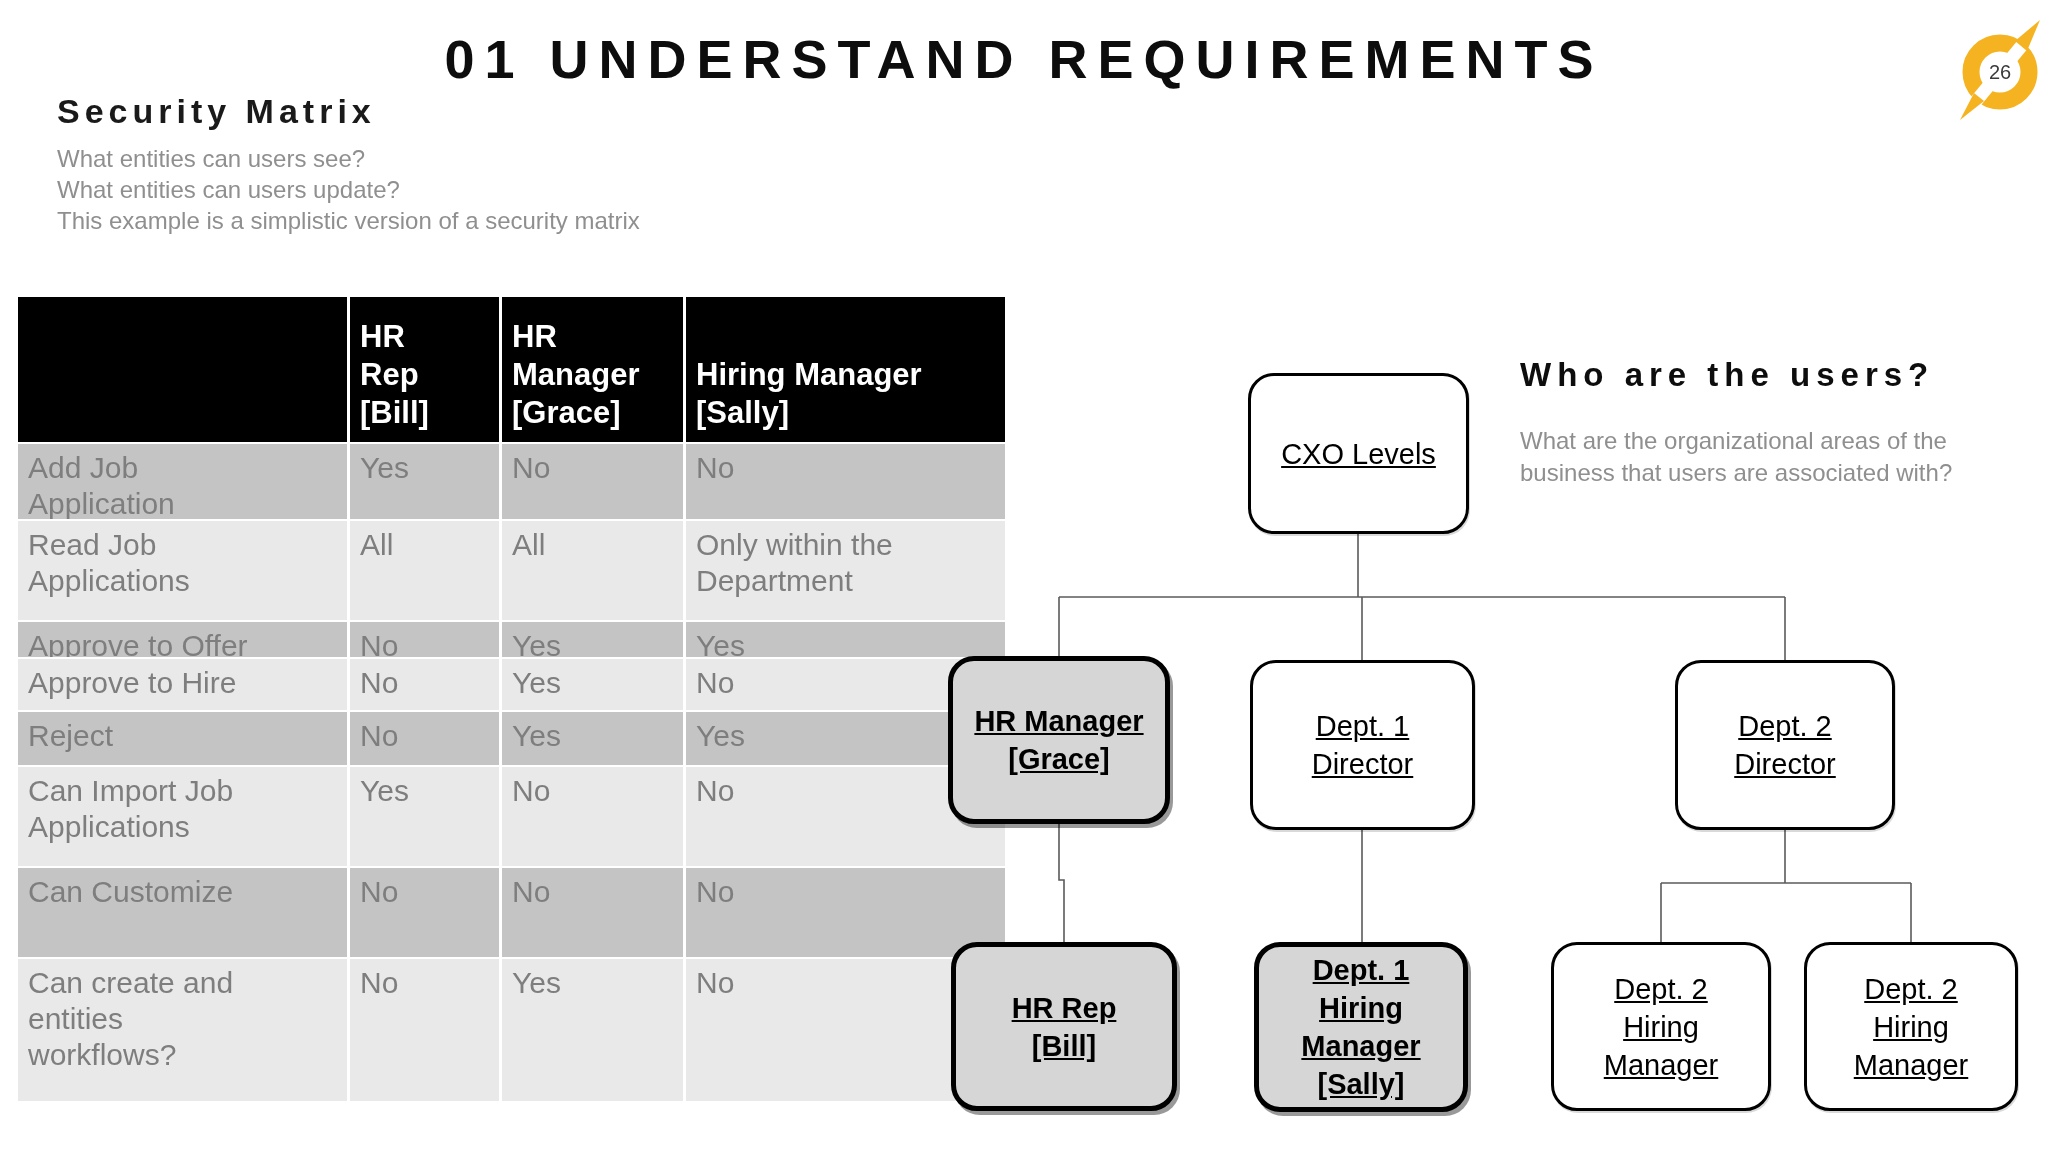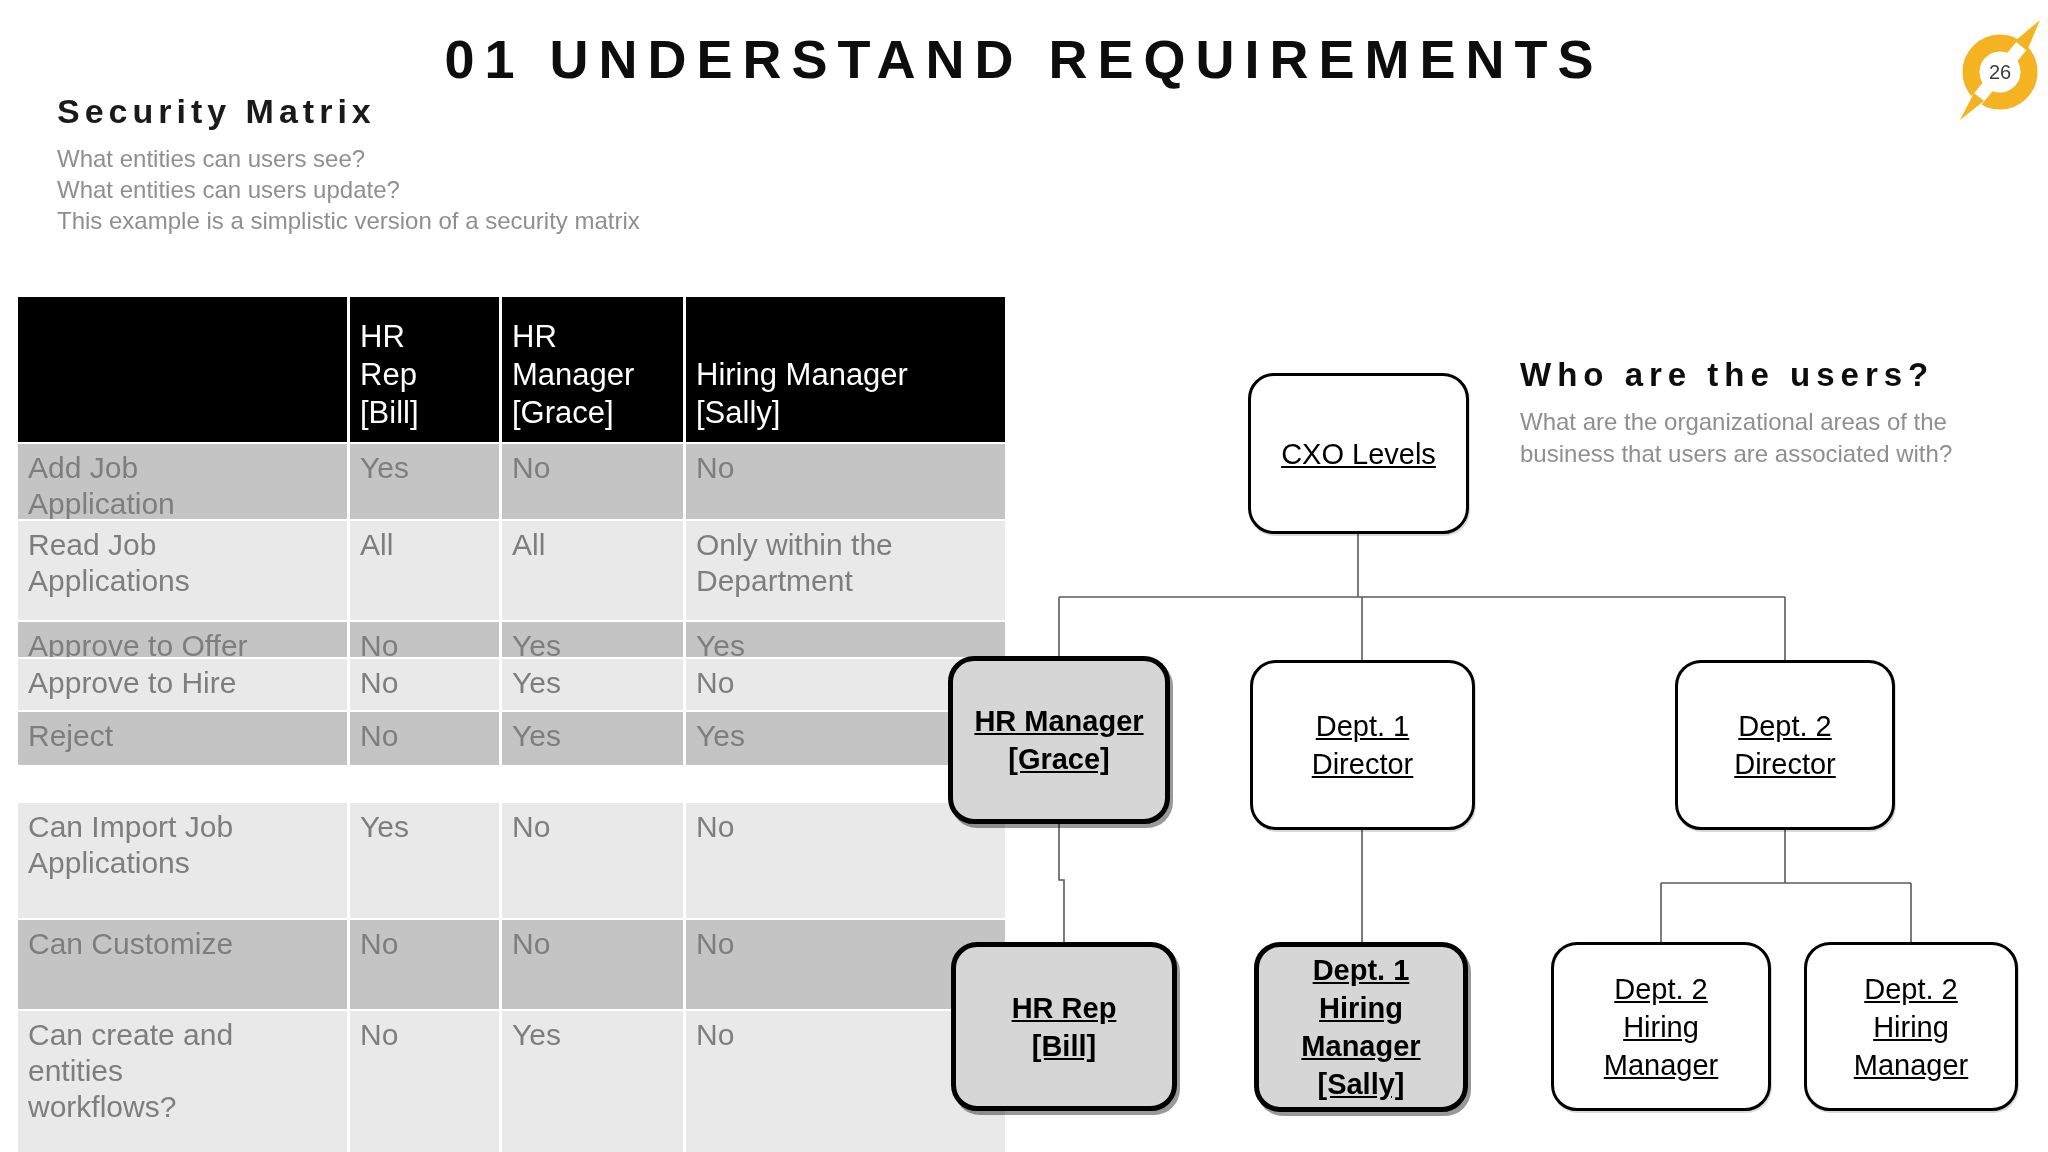--- a/index.html
+++ b/index.html
@@ -19,32 +19,32 @@
   
   .matrix{position:absolute;left:18px;top:297px;z-index:1;}
   .m-row{display:grid;}
   .m-cell{
     box-sizing:border-box;border-right:3px solid #ffffff;border-bottom:2px solid #ffffff;
     padding:6px 10px;font-size:30px;line-height:36px;color:#7e7e7e;white-space:pre-line;
     overflow:hidden;
   }
   .m-cell:last-child{border-right:none;}
   .m-head .m-cell{
-    background:#000000;color:#ffffff;font-weight:normal;font-size:31px;line-height:38px;
+    background:#000000;color:#ffffff;font-weight:bold;font-size:31px;line-height:38px;
     display:flex;align-items:flex-end;padding-bottom:10px;
   }
   .shade-dark .m-cell{background:#c4c4c4;}
   .shade-light .m-cell{background:#e9e9e9;}
   
   .users-heading{
     position:absolute;left:1520px;top:356px;font-size:33px;font-weight:bold;
     color:#0d0d0d;letter-spacing:6px;
   }
   .users-desc{
-    position:absolute;left:1520px;top:406px;font-size:24px;color:#8f8f8f;
+    position:absolute;left:1520px;top:425px;font-size:24px;color:#8f8f8f;
     line-height:32px;white-space:pre-line;
   }
   
   .org-lines{position:absolute;left:0;top:0;z-index:2;pointer-events:none;}
   .org-node{
     position:absolute;z-index:3;box-sizing:border-box;background:#ffffff;
     border:3px solid #000000;border-radius:26px;display:flex;align-items:center;
     justify-content:center;text-align:center;font-size:29px;line-height:38px;
     color:#000000;white-space:pre-line;box-shadow:1px 2px 0 rgba(0,0,0,0.15);text-decoration:underline;
   }
@@ -108,21 +108,21 @@
         <div class="m-cell">No</div>
         <div class="m-cell">Yes</div>
         <div class="m-cell">No</div>
       </div>
       <div class="m-row shade-dark" style="grid-template-columns: 332px 152px 184px 319px; height: 55px;">
         <div class="m-cell">Reject</div>
         <div class="m-cell">No</div>
         <div class="m-cell">Yes</div>
         <div class="m-cell">Yes</div>
       </div>
-      <div class="m-row shade-light" style="grid-template-columns: 332px 152px 184px 319px; height: 117px; margin-top: 36px;">
+      <div class="m-row shade-light" style="grid-template-columns: 332px 152px 184px 319px; height: 101px;">
         <div class="m-cell">Can Import Job
 Applications</div>
         <div class="m-cell">Yes</div>
         <div class="m-cell">No</div>
         <div class="m-cell">No</div>
       </div>
       <div class="m-row shade-dark" style="grid-template-columns: 332px 152px 184px 319px; height: 91px;">
         <div class="m-cell">Can Customize</div>
         <div class="m-cell">No</div>
         <div class="m-cell">No</div>

